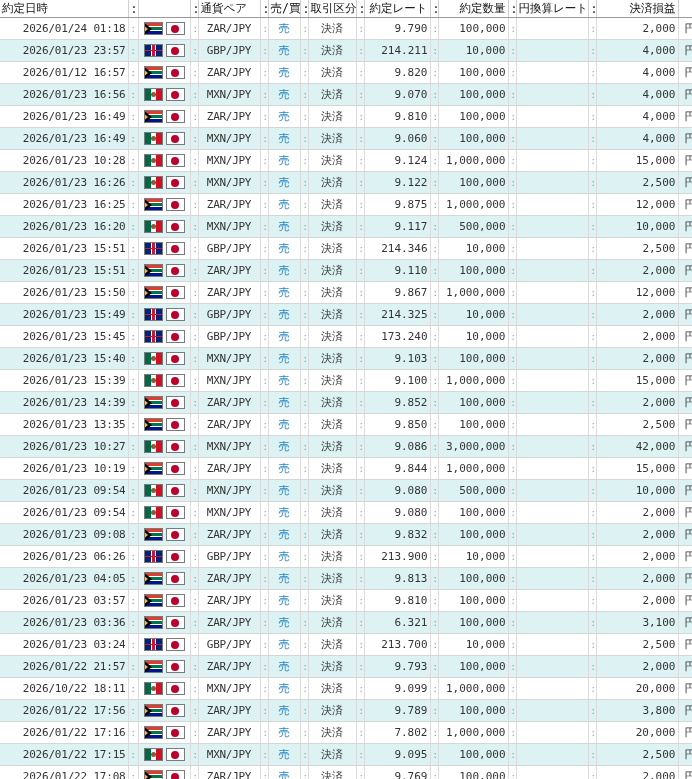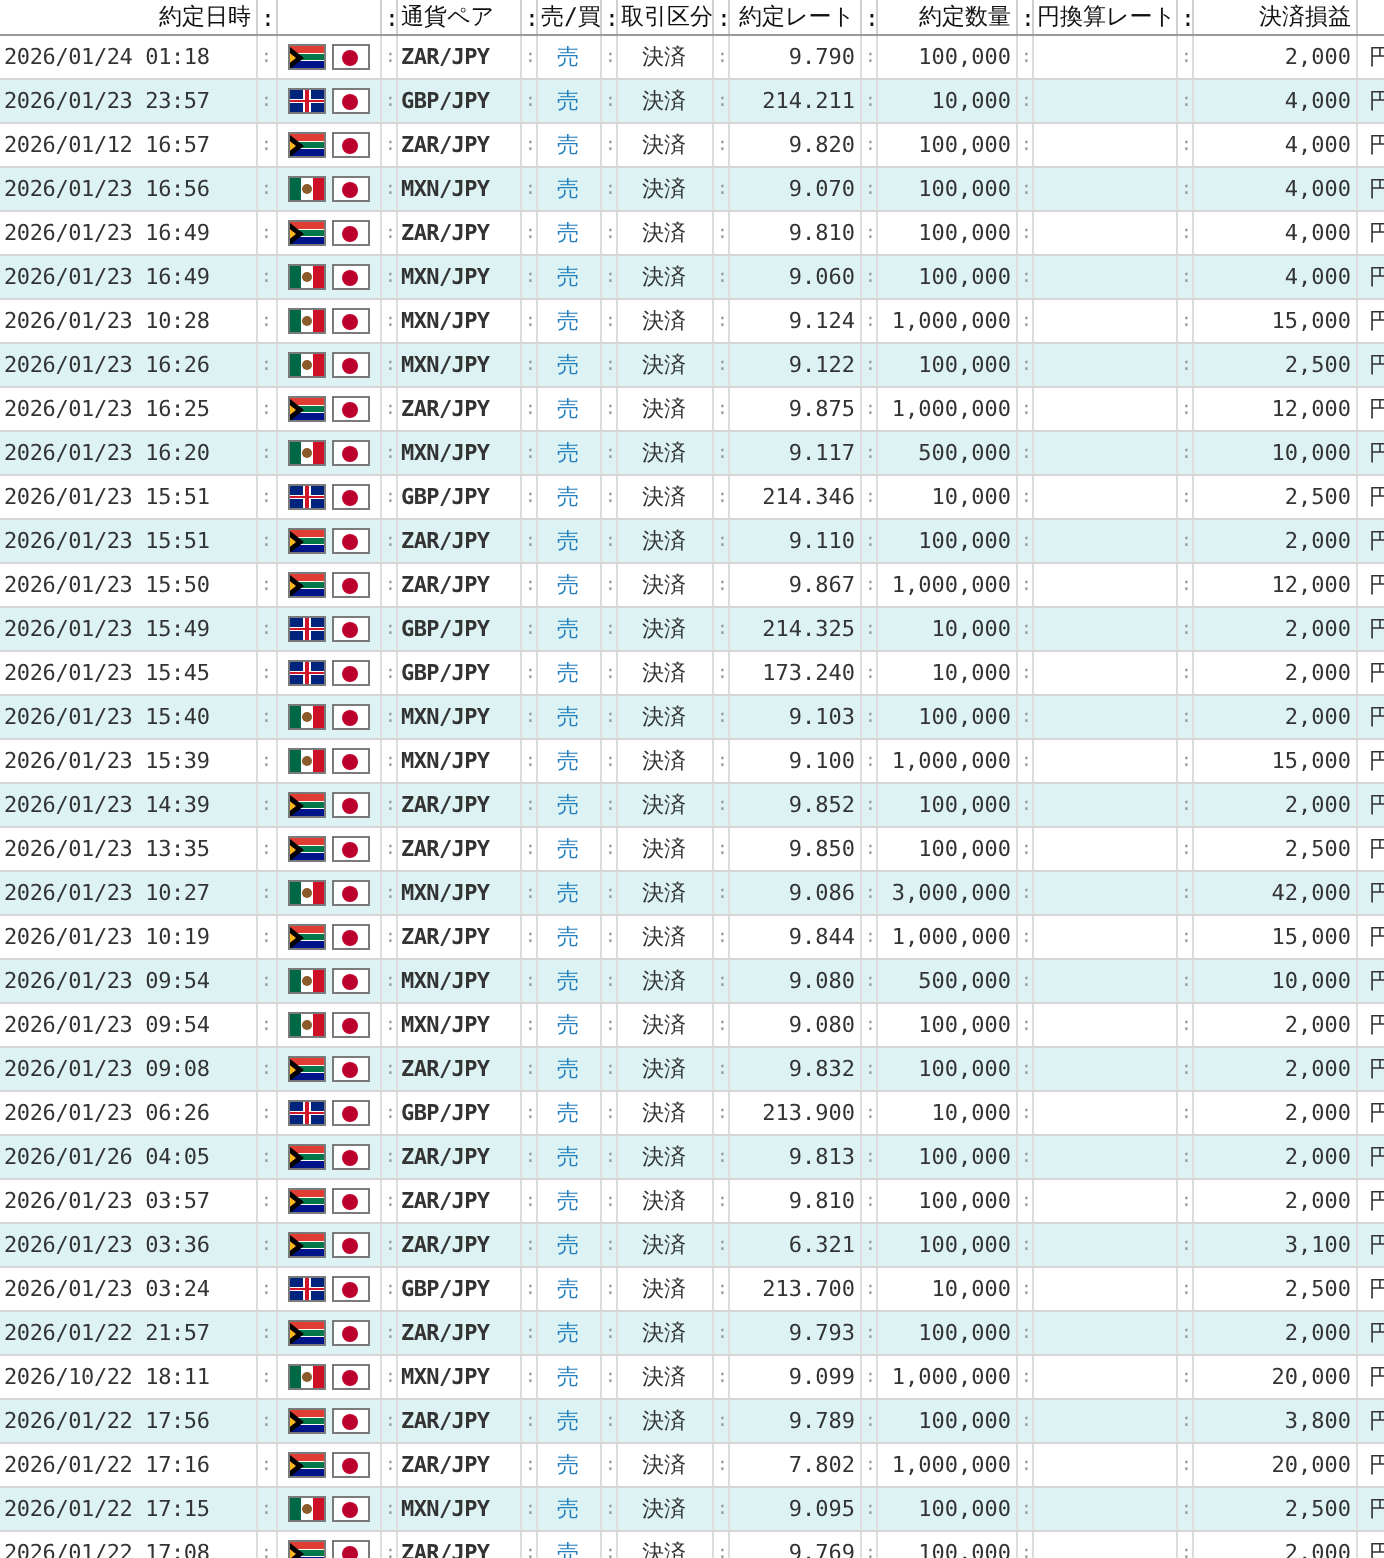--- a/index.html
+++ b/index.html
@@ -41,32 +41,32 @@
     border-bottom: 1px solid #d6d6d6;
     border-right: 1px solid #dcdcdc;
     white-space: nowrap;
     overflow: hidden;
     vertical-align: middle;
   }
   tr.row-even td { background: #ffffff; }
   tr.row-odd  td { background: #ddf3f3; }
 
   
-  .c-date   { text-align: left; color: #333; letter-spacing: -0.2px; }
+  .c-date   { text-align: right; color: #333; letter-spacing: -0.2px; }
   .c-flags  { text-align: center; padding: 0; }
-  .c-pair   { text-align: left; color: #333; letter-spacing: -0.3px; font-weight: bold; }
+  .c-pair   { text-align: center; color: #333; letter-spacing: -0.3px; }
   .c-side   { text-align: center; color: #1f7fbf; }
   .c-kind   { text-align: center; color: #333; }
   .c-rate   { text-align: right; color: #333; }
   .c-qty    { text-align: right; color: #333; }
   .c-conv   { text-align: right; color: #333; }
   .c-pl     { text-align: right; color: #333; }
   .c-unit   { text-align: center; color: #333; }
 
-  th.h-date  { text-align: right; }
+  th.h-date  { text-align: left; }
   th.h-sep   { text-align: center; }
   th.h-pair  { text-align: left; }
   th.h-side  { text-align: center; }
   th.h-kind  { text-align: center; }
   th.h-rate  { text-align: right; }
   th.h-qty   { text-align: right; }
   th.h-conv  { text-align: right; }
   th.h-pl    { text-align: right; }
   th.h-unit  { text-align: center; }
 
@@ -829,21 +829,21 @@
           <td class="c-rate">213.900</td>
           <td class="sep" style="text-align: center;">:</td>
           <td class="c-qty">10,000</td>
           <td class="sep" style="text-align: center;">:</td>
           <td class="c-conv"></td>
           <td class="sep" style="text-align: center;">:</td>
           <td class="c-pl">2,000</td>
           <td class="c-unit">円</td>
         </tr>
         <tr class="row-odd">
-          <td class="c-date">2026/01/26 04:05</td>
+          <td class="c-date">2026/01/23 04:05</td>
           <td class="sep" style="text-align: center;">:</td>
           <td class="c-flags">
             <span class="flagpair">
               <span class="flag za"></span>
               <span class="flag jp"></span>
             </span>
           </td>
           <td class="sep" style="text-align: center;">:</td>
           <td class="c-pair">ZAR/JPY</td>
           <td class="sep" style="text-align: center;">:</td>

